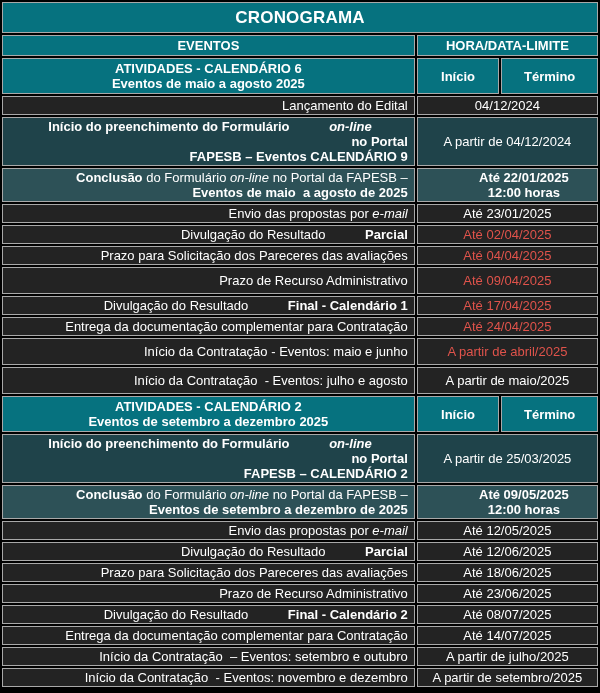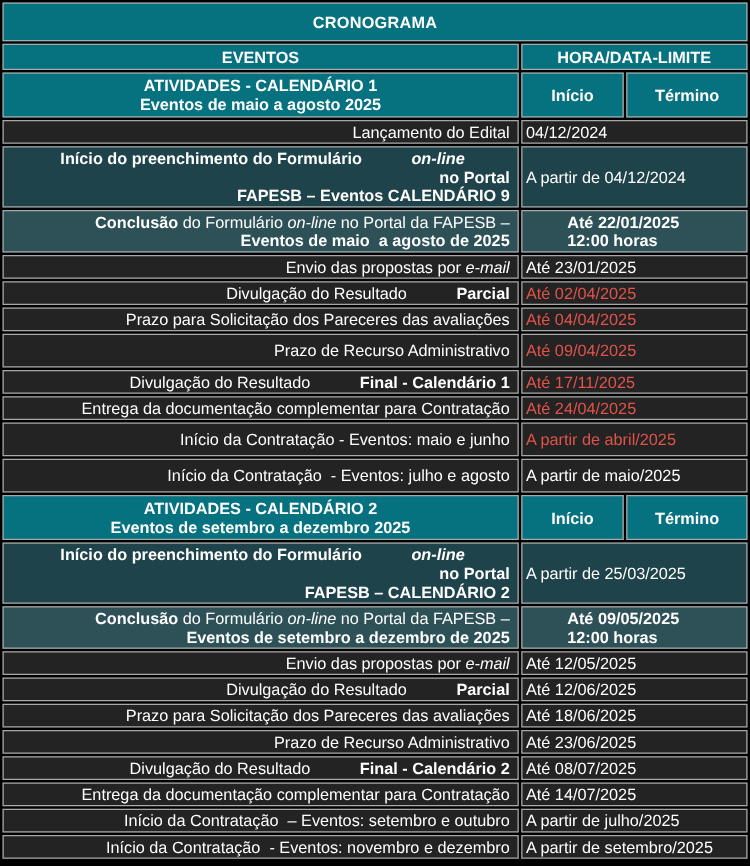--- a/index.html
+++ b/index.html
@@ -29,29 +29,30 @@
     line-height:15px;
     vertical-align:middle;
     overflow:hidden;
   }
   .hd{
     background:var(--teal);
     font-weight:bold;
     text-align:center;
     padding:2px 8px;
   }
-  .title-cell{padding:7px 4px;font-size:13px;letter-spacing:.2px;}
+  .title-cell{padding:7px 4px;font-size:17px;letter-spacing:.2px;}
   .sec-line{text-align:center;}
   .ev{
     padding:1px 6px;
     text-align:right;
     white-space:pre-wrap;
   }
   .val{
     padding:1px 3px;
+    text-align:center;
   }
   .bg-dark{background:var(--dark);}
   .bg-teal1{background:var(--teal1);}
   .bg-teal2{background:var(--teal2);}
   .red{color:var(--red);}
   .b{font-weight:bold;padding-left:36px;}
   .i{font-style:italic;}
   .tall{padding-top:5px;padding-bottom:5px;}
 </style>
 </head>
@@ -68,21 +69,21 @@
       <td colspan="3" class="hd title-cell">CRONOGRAMA</td>
     </tr>
     <tr>
       <td class="hd">EVENTOS</td>
       <td colspan="2" class="hd">HORA/DATA-LIMITE</td>
     </tr>
   </thead>
   <tbody>
   <tr>
     <td class="hd">
-      <div class="sec-line">ATIVIDADES - CALENDÁRIO 1</div>
+      <div class="sec-line">ATIVIDADES - CALENDÁRIO 6</div>
       <div class="sec-line">Eventos de maio a agosto 2025</div>
     </td>
     <td class="hd">Início</td>
     <td class="hd">Término</td>
   </tr>
 
   <tr>
     <td class="ev bg-dark"><span>Lançamento do Edital</span></td>
     <td class="val bg-dark" colspan="2"><span>04/12/2024</span></td>
   </tr>
@@ -112,21 +113,21 @@
     <td class="val bg-dark red" colspan="2"><span>Até 04/04/2025</span></td>
   </tr>
 
   <tr>
     <td class="ev bg-dark tall"><span>Prazo de Recurso Administrativo</span></td>
     <td class="val bg-dark tall red" colspan="2"><span>Até 09/04/2025</span></td>
   </tr>
 
   <tr>
     <td class="ev bg-dark"><span>Divulgação do Resultado </span><span class="b">Final - Calendário 1</span></td>
-    <td class="val bg-dark red" colspan="2"><span>Até 17/11/2025</span></td>
+    <td class="val bg-dark red" colspan="2"><span>Até 17/04/2025</span></td>
   </tr>
 
   <tr>
     <td class="ev bg-dark"><span>Entrega da documentação complementar para Contratação</span></td>
     <td class="val bg-dark red" colspan="2"><span>Até 24/04/2025</span></td>
   </tr>
 
   <tr>
     <td class="ev bg-dark tall"><span>Início da Contratação - Eventos: maio e junho</span></td>
     <td class="val bg-dark tall red" colspan="2"><span>A partir de abril/2025</span></td>

